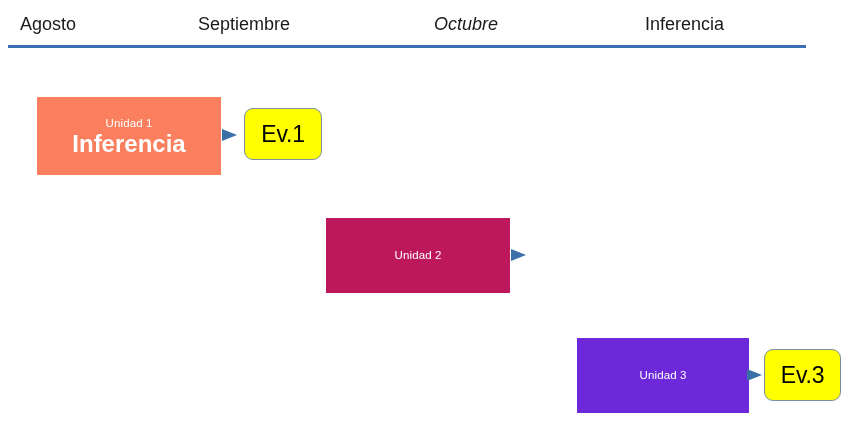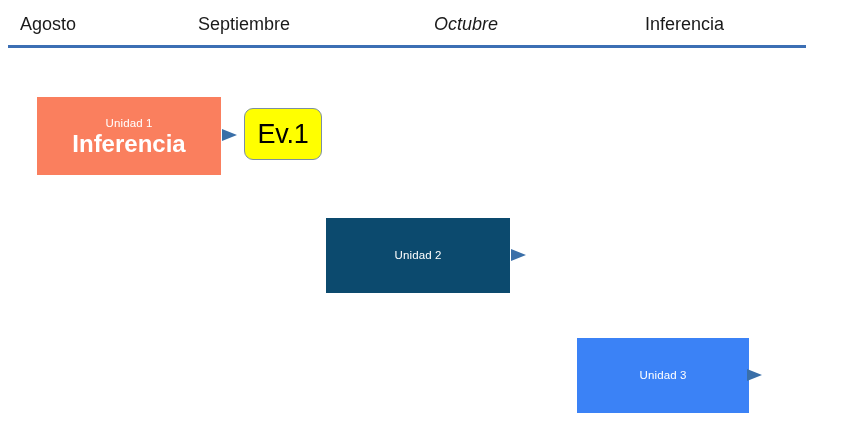--- a/index.html
+++ b/index.html
@@ -89,21 +89,21 @@
   .eval-box {
     position: absolute;
     background: #ffff00;
     border: 1.5px solid #7b8fa3;
     border-radius: 9px;
     box-sizing: border-box;
     display: flex;
     align-items: center;
     justify-content: center;
     color: #000000;
-    font-size: 27px;
+    font-size: 23px;
     line-height: 30px;
     font-weight: 400;
     letter-spacing: -0.2px;
   }
 </style>
 </head>
 <body>
 
 <div id="timeline-header">
   <div class="month-label" style="left: 20px;">Agosto</div>
@@ -120,32 +120,33 @@
   </div>
   <span class="connector" style="left: 220px; top: 127px;">
     <svg width="22" height="16" viewBox="0 0 22 16" xmlns="http://www.w3.org/2000/svg">
       <path d="M2 2 L2 14 L17 8 Z" fill="#3a6fa8"></path>
     </svg>
   </span>
   <div class="eval-box" style="left: 244px; top: 108px; width: 78px; height: 52px; background: rgb(255, 255, 0); border-color: rgb(123, 143, 163); color: rgb(0, 0, 0);">Ev.1</div>
 </div>
 
 <div class="track-row" style="left: 0px; top: 0px; height: 423px;">
-  <div class="unit-box" style="left: 326px; top: 218px; width: 184px; height: 75px; background: #0c4a6e;">
+  <div class="unit-box" style="left: 326px; top: 218px; width: 184px; height: 75px; background: #be185d;">
     <div class="unit-kicker">Unidad 2</div>
   </div>
   <span class="connector" style="left: 509px; top: 247px;">
     <svg width="22" height="16" viewBox="0 0 22 16" xmlns="http://www.w3.org/2000/svg">
       <path d="M2 2 L2 14 L17 8 Z" fill="#3a6fa8"></path>
     </svg>
   </span>
 </div>
 
 <div class="track-row" style="left: 0px; top: 0px; height: 423px;">
-  <div class="unit-box" style="left: 577px; top: 338px; width: 172px; height: 75px; background: #3b82f6;">
+  <div class="unit-box" style="left: 577px; top: 338px; width: 172px; height: 75px; background: #6d28d9;">
     <div class="unit-kicker">Unidad 3</div>
   </div>
   <span class="connector" style="left: 745px; top: 367px;">
     <svg width="22" height="16" viewBox="0 0 22 16" xmlns="http://www.w3.org/2000/svg">
       <path d="M2 2 L2 14 L17 8 Z" fill="#3a6fa8"></path>
     </svg>
   </span>
+  <div class="eval-box" style="left: 764px; top: 349px; width: 77px; height: 52px; background: rgb(255, 255, 0); border-color: rgb(123, 143, 163); color: rgb(0, 0, 0);">Ev.3</div>
 </div>
 
 </body></html>

